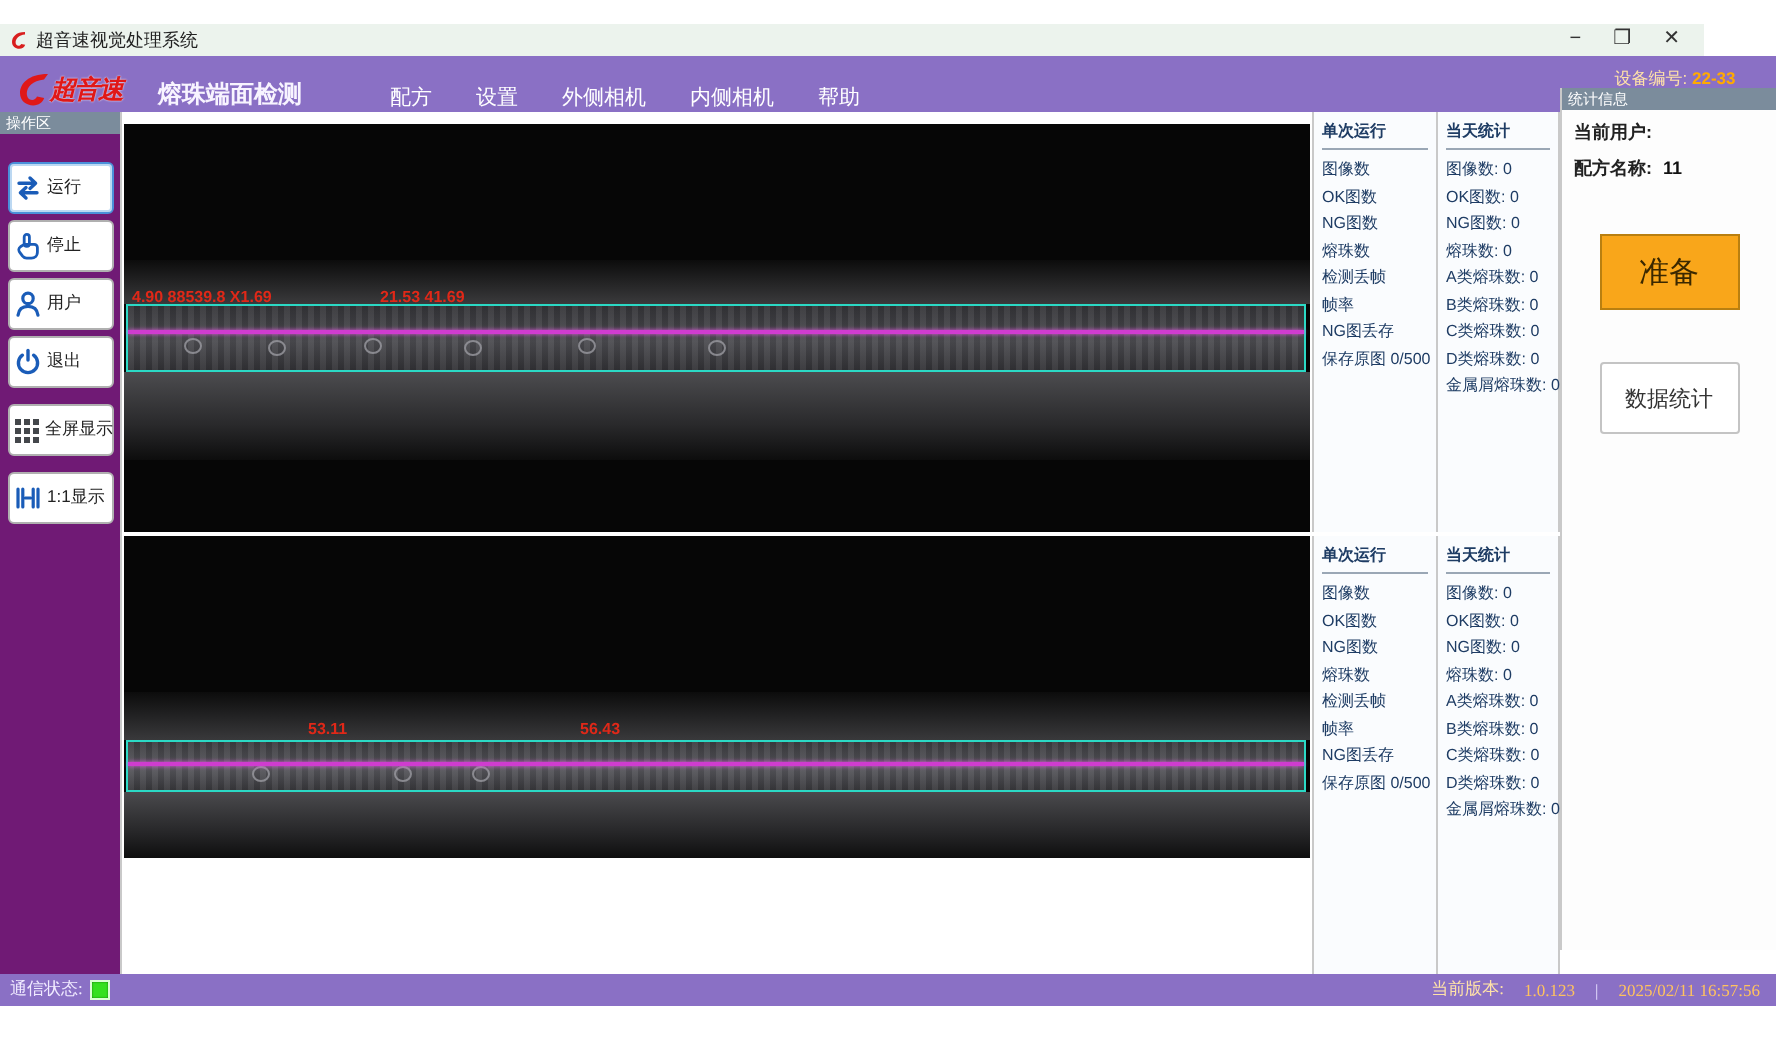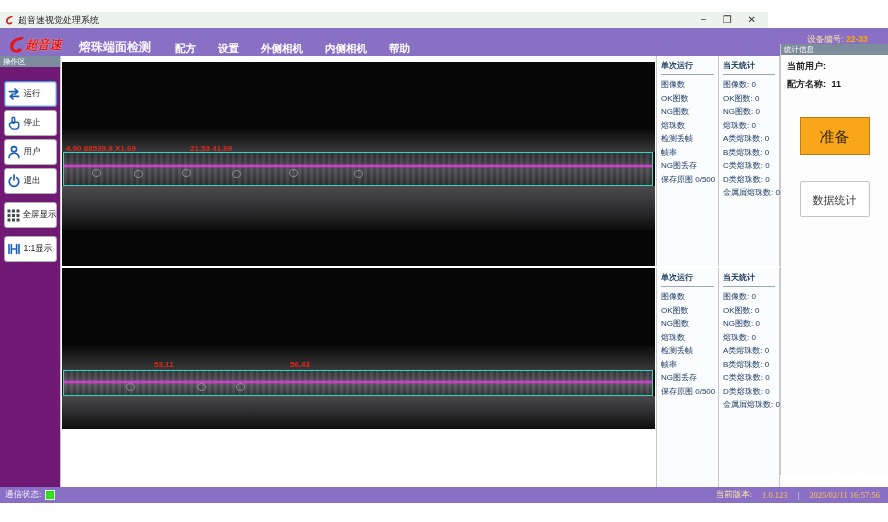--- a/index.html
+++ b/index.html
@@ -3,41 +3,41 @@
 <meta charset="utf-8">
 <style>
   html,body{margin:0;padding:0;}
   body{
     width:888px;height:522px;position:relative;overflow:hidden;
     background:#ffffff;font-family:"Liberation Sans",sans-serif;
     -webkit-font-smoothing:antialiased;
   }
   
   .titlebar{
-    position:absolute;top:12px;left:0;width:768px;height:16px;
+    position:absolute;top:12px;left:0;width:852px;height:16px;
     background:#ecf3ed;border-bottom:1px solid #d8dfd9;
     display:flex;align-items:center;font-size:9px;color:#222;
   }
   .titlebar .tb-icon{margin:0 4px 0 5px;display:flex;}
   .win-controls{margin-left:auto;display:flex;align-items:center;gap:16px;
     padding-right:12px;font-size:10px;color:#333;}
   .win-controls span{cursor:default;line-height:16px;}
   
   .header{
     position:absolute;top:28px;left:0;width:888px;height:28px;
     background:#8a70c5;display:flex;align-items:flex-end;color:#fff;
   }
   .logo{display:flex;align-items:center;margin-left:6px;}
   .logo-text{
     color:#e01818;font-weight:bold;font-style:italic;font-size:13px;
     text-shadow:0 0 1px #fff;letter-spacing:-1px;margin-left:-3px;
   }
   .app-title{font-size:16px;font-weight:bold;margin-left:6px;letter-spacing:1px;}
   .subtitle{font-size:12px;font-weight:bold;margin-left:18px;color:#f8f4ff;}
-  .menu{display:flex;gap:22px;margin-left:24px;font-size:10.5px;font-weight:bold;}
+  .menu{display:flex;gap:22px;margin-left:44px;font-size:10.5px;}
   .menu span{cursor:default;}
   .header-right{
     margin-left:auto;padding-right:8px;font-size:8.5px;line-height:11px;
     text-align:left;
   }
   .header-right .lbl{color:#ffe2a8;}
   .header-right .val{color:#ffaa00;font-weight:bold;}
   
   .sidebar{
     position:absolute;top:56px;left:0;width:61px;height:431px;

